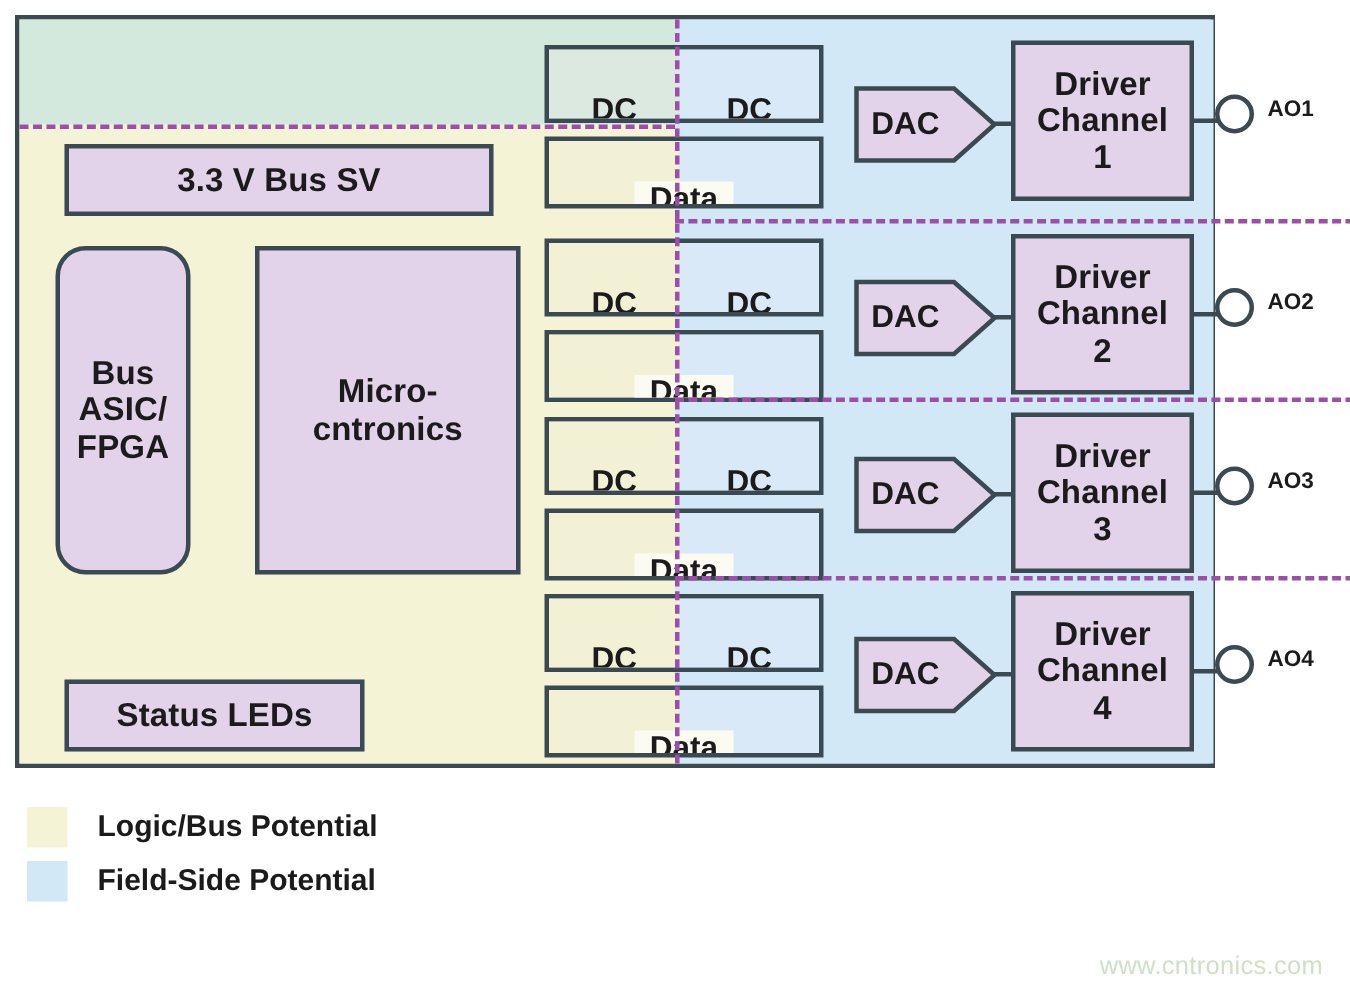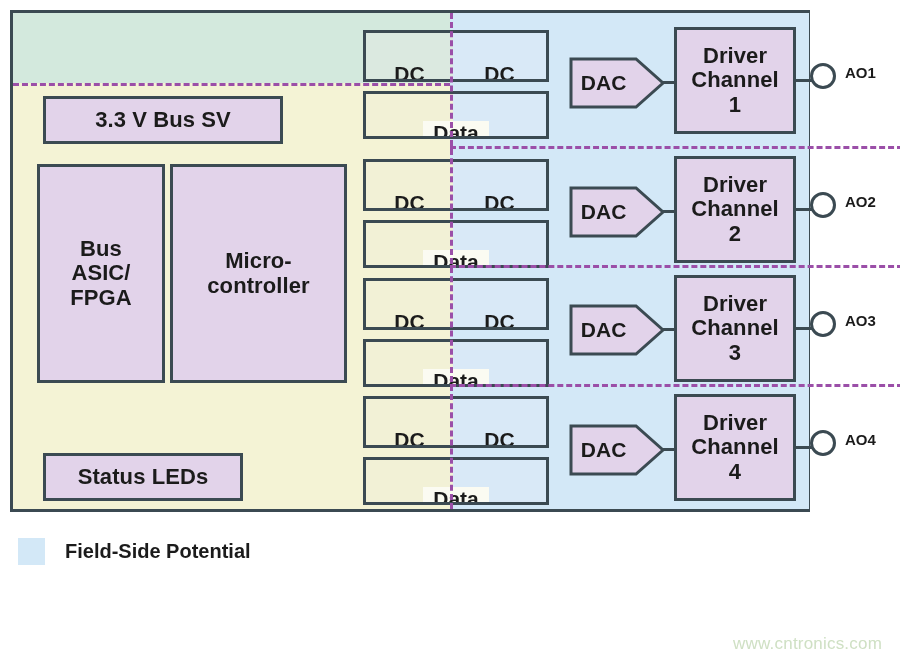--- a/index.html
+++ b/index.html
@@ -86,33 +86,33 @@
 </head>
 <body>
 
 <div id="diagram">
 
   <div class="zone" id="zone-supply"></div>
   <div class="zone" id="zone-logic"></div>
   <div class="zone" id="zone-field"></div>
 
 
-  <div class="blk" style="left:30px;top:83px;width:240px;height:48px;font-size:22px;">
+  <div class="blk" style="left:30px;top:83px;width:286px;height:48px;font-size:22px;">
     <span>3.3 V Bus SV</span>
   </div>
 
-  <div class="blk multi" style="left:24px;top:151px;width:128px;height:219px;font-size:22px;white-space:pre-line;">
+  <div class="blk multi" style="left:24px;top:151px;width:90px;height:219px;font-size:22px;white-space:pre-line;border-radius:20px;">
     <span>Bus
 ASIC/
 FPGA</span>
   </div>
 
   <div class="blk multi" style="left:157px;top:151px;width:177px;height:219px;font-size:22px;white-space:pre-line;">
     <span>Micro-
-controller</span>
+cntronics</span>
   </div>
 
   <div class="blk" style="left:30px;top:440px;width:200px;height:48px;font-size:22px;">
     <span>Status LEDs</span>
   </div>
 
   <div class="splitbar" style="left:350px;top:17px;width:186px;height:52px;">
     <div class="half" style="left:0;width:87px;background:#dbe9e0;"></div>
     <div class="half" style="left:87px;right:0;background:#d9e9f7;"></div>
     <div class="txt" style="left:0;width:87px;font-size:21px;">DC</div>
@@ -245,18 +245,22 @@
 <div class="term-label" style="left:845px;top:193px;">AO2</div>
 
 <div class="term" style="left:810px;top:311px;"></div>
 <div class="term-label" style="left:845px;top:312px;">AO3</div>
 
 <div class="term" style="left:810px;top:430px;"></div>
 <div class="term-label" style="left:845px;top:431px;">AO4</div>
 
 <div id="legend">
   <div class="leg-row">
+    <div class="leg-sw" style="background:#f4f3d5;"></div>
+    <div class="leg-txt">Logic/Bus Potential</div>
+  </div>
+  <div class="leg-row">
     <div class="leg-sw" style="background:#d3e8f7;"></div>
     <div class="leg-txt">Field-Side Potential</div>
   </div>
 </div>
 
 <div id="watermark">www.cntronics.com</div>
 
 </body></html>

